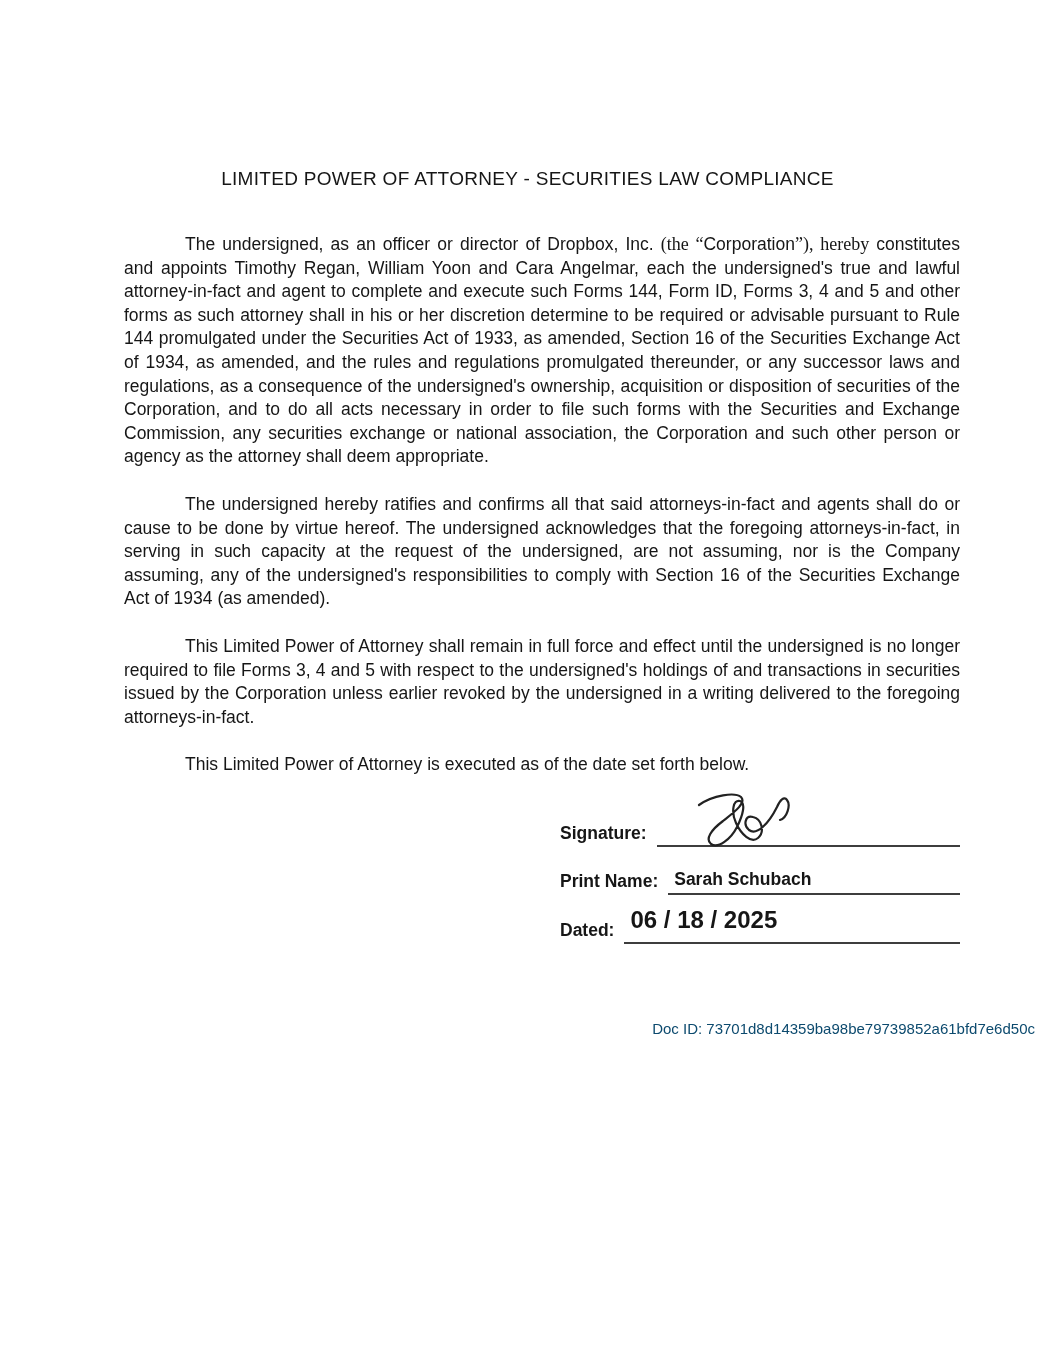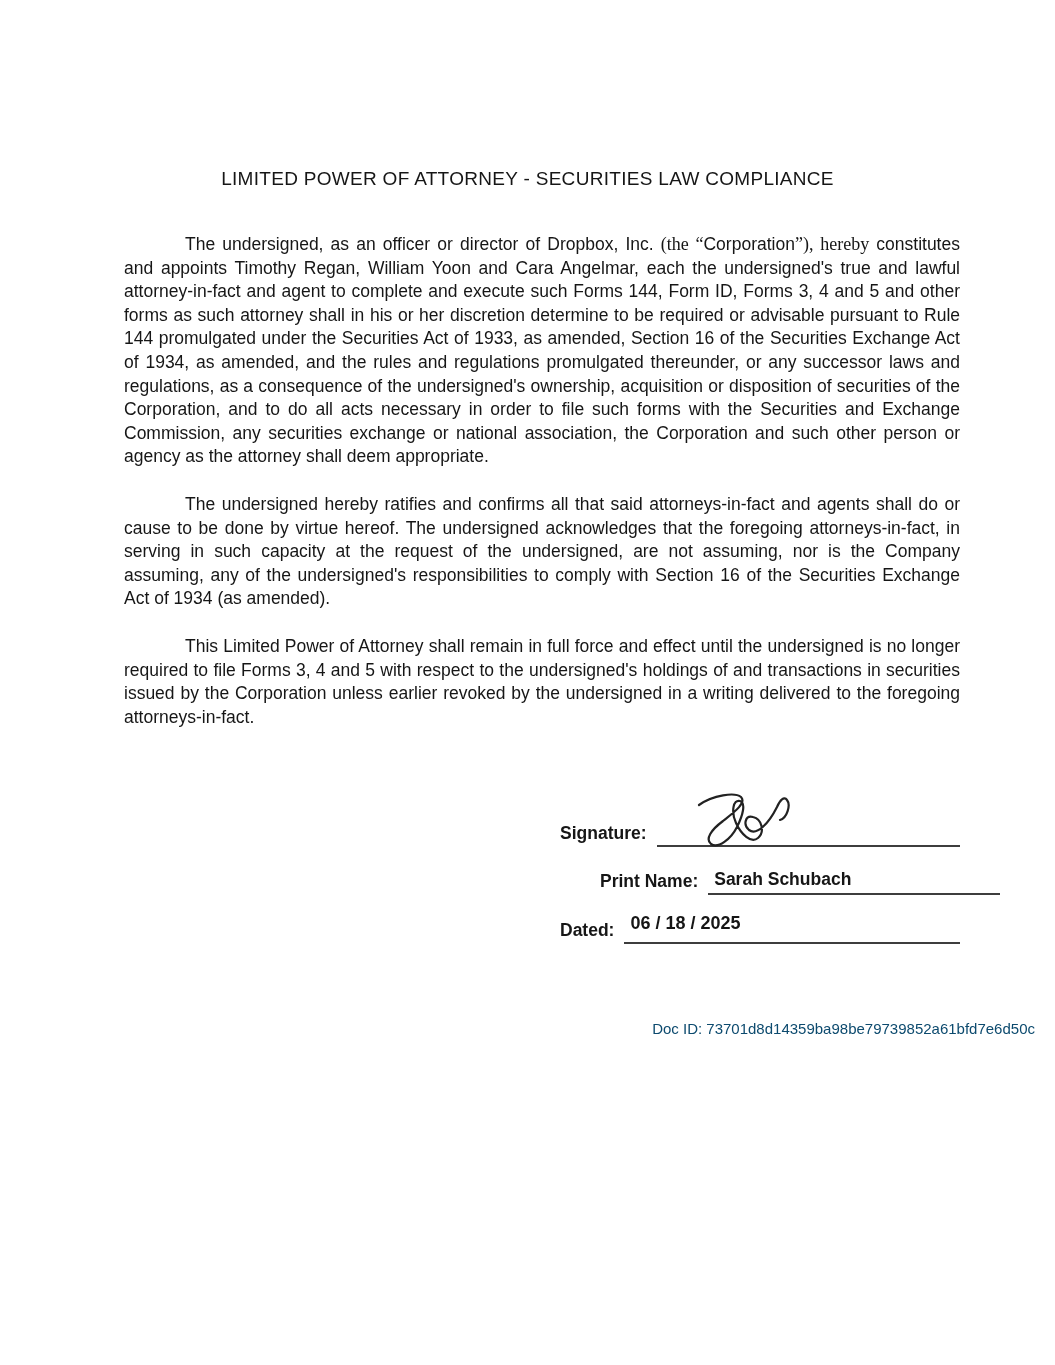--- a/index.html
+++ b/index.html
@@ -59,34 +59,34 @@
     margin-right: 10px;
     padding-bottom: 3px;
   }
   .sig-row .line {
     flex: 1;
     border-bottom: 2px solid #3d3d3d;
     position: relative;
     height: 100%;
   }
   .row-signature { top: 813px; height: 34px; }
-  .row-printname { top: 861px; height: 34px; margin-left: 40px; }
+  .row-printname { top: 861px; height: 34px; }
   .row-dated    { top: 910px; height: 34px; }
   .line .value {
     display: inline-block;
     padding-left: 6px;
     position: absolute;
     bottom: 3px;
     left: 0;
     white-space: nowrap;
     text-align: center;
   }
   .row-dated .line .value {
     bottom: 8px;
-    font-size: 18px;
+    font-size: 24px;
   }
   .signature-svg {
     position: absolute;
     left: 28px;
     bottom: -6px;
     width: 118px;
     height: 60px;
   }
   .doc-id {
     position: absolute;
@@ -100,20 +100,21 @@
 <body>
 
 <div class="page">
 
   <div class="doc-title">LIMITED POWER OF ATTORNEY - SECURITIES LAW COMPLIANCE</div>
 
   <div class="body-text">
     <p><span>The undersigned, as an officer or director of Dropbox, Inc. </span><span class="serif">(the “</span><span>Corporation</span><span class="serif">”), hereby</span><span> constitutes and appoints Timothy Regan, William Yoon and Cara Angelmar, each the undersigned's true and lawful attorney-in-fact and agent to complete and execute such Forms 144, Form ID, Forms 3, 4 and 5 and other forms as such attorney shall in his or her discretion determine to be required or advisable pursuant to Rule 144 promulgated under the Securities Act of 1933, as amended, Section 16 of the Securities Exchange Act of 1934, as amended, and the rules and regulations promulgated thereunder, or any successor laws and regulations, as a consequence of the undersigned's ownership, acquisition or disposition of securities of the Corporation, and to do all acts necessary in order to file such forms with the Securities and Exchange Commission, any securities exchange or national association, the Corporation and such other person or agency as the attorney shall deem appropriate.</span></p>
     <p>The undersigned hereby ratifies and confirms all that said attorneys-in-fact and agents shall do or cause to be done by virtue hereof. The undersigned acknowledges that the foregoing attorneys-in-fact, in serving in such capacity at the request of the undersigned, are not assuming, nor is the Company assuming, any of the undersigned's responsibilities to comply with Section 16 of the Securities Exchange Act of 1934 (as amended).</p>
     <p>This Limited Power of Attorney shall remain in full force and effect until the undersigned is no longer required to file Forms 3, 4 and 5 with respect to the undersigned's holdings of and transactions in securities issued by the Corporation unless earlier revoked by the undersigned in a writing delivered to the foregoing attorneys-in-fact.</p>
+    <p>This Limited Power of Attorney is executed as of the date set forth below.</p>
   </div>
 
   <div class="sig-row row-signature">
     <span class="label">Signature:</span>
     <span class="line">
       <svg class="signature-svg" viewBox="0 0 118 60" fill="none" xmlns="http://www.w3.org/2000/svg">
         <path d="M 14,14
                  C 28,4 50,1 56,6
                  C 62,12 48,22 38,30
                  C 26,39 20,48 26,53

